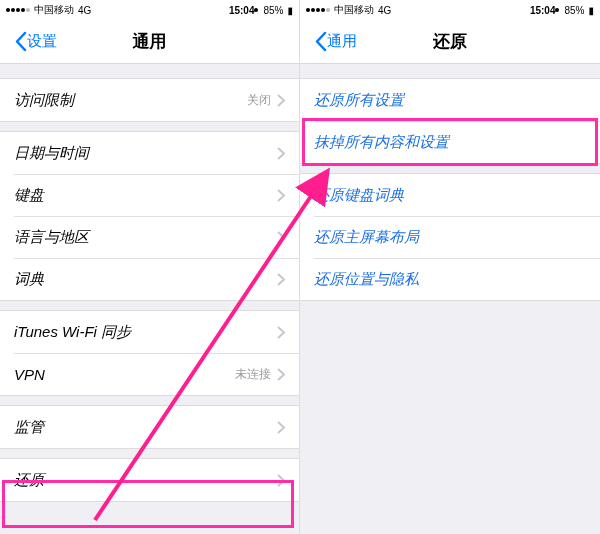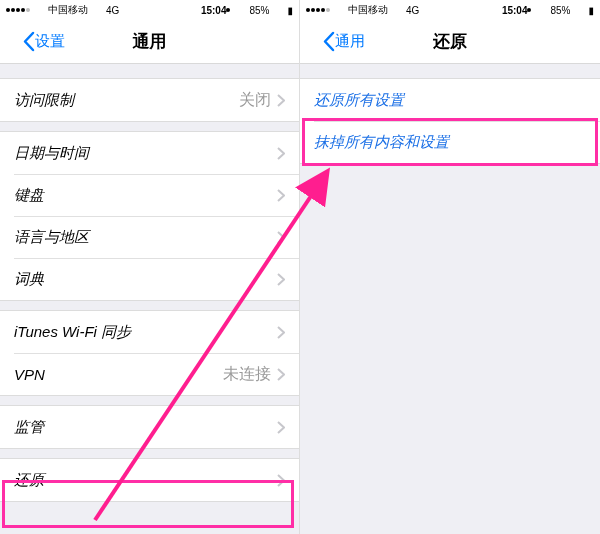--- a/index.html
+++ b/index.html
@@ -3,42 +3,42 @@
 <meta charset="utf-8">
 <style>
   * { margin: 0; padding: 0; box-sizing: border-box; }
   html, body { width: 600px; height: 534px; font-family: -apple-system, "Helvetica Neue", Arial, sans-serif; background: #f5f5f5; overflow: hidden; }
   .screens { display: flex; width: 600px; height: 534px; position: relative; }
   .screen { width: 300px; height: 534px; background: #efeff4; display: flex; flex-direction: column; overflow: hidden; }
   .screen.left { border-right: 1px solid #ddd; }
 
   
   .status-bar { height: 20px; background: #fff; display: flex; align-items: center; justify-content: space-between; font-size: 10px; padding: 0 6px; color: #000; }
-  .status-left, .status-right { display: flex; align-items: center; gap: 18px; }
+  .status-left, .status-right { display: flex; align-items: center; gap: 4px; }
   .status-center { font-weight: 600; flex: 1; text-align: right; }
   .dots { display: inline-flex; gap: 1px; }
   .dots span { width: 4px; height: 4px; border-radius: 50%; background: #000; display: inline-block; }
   .dots span.off { background: #bbb; }
   .bat { width: 4px; height: 4px; border-radius: 50%; background: #000; display: inline-block; margin-right: 1px; }
 
   
   .nav-bar { height: 44px; background: #fff; border-bottom: 1px solid #d9d9d9; display: flex; align-items: center; position: relative; }
-  .nav-back { display: flex; align-items: center; color: #007aff; font-size: 15px; padding-left: 22px; cursor: pointer; }
+  .nav-back { display: flex; align-items: center; color: #007aff; font-size: 15px; padding-left: 14px; cursor: pointer; }
   .nav-back svg { width: 13px; height: 21px; }
   .nav-title { position: absolute; left: 0; right: 0; text-align: center; font-size: 17px; font-weight: 600; color: #000; pointer-events: none; }
 
   
   .content { flex: 1; overflow: hidden; background: #efeff4; }
   .group { margin-top: 9px; background: #fff; border-top: 1px solid #dcdcdc; border-bottom: 1px solid #dcdcdc; }
   .group.first-top { margin-top: 14px; }
   .row { height: 42px; display: flex; align-items: center; padding: 0 14px; position: relative; cursor: pointer; }
   .row + .row::before { content: ""; position: absolute; top: 0; left: 14px; right: 0; height: 1px; background: #e0e0e0; }
   .row-label { flex: 1; font-size: 15px; color: #000; font-style: italic; }
   .row-label.link { color: #1a6fe6; }
-  .row-value { font-size: 16px; color: #9a9a9a; margin-right: 6px; }
+  .row-value { font-size: 12px; color: #9a9a9a; margin-right: 6px; }
   .chevron { color: #c7c7cc; }
   .chevron svg { width: 8px; height: 13px; display: block; }
 
   
   .hl { position: absolute; border: 3px solid #ff2ea6; pointer-events: none; }
 
   
   .arrow-svg { position: absolute; left: 0; top: 0; width: 600px; height: 534px; pointer-events: none; }
 </style>
 </head>
@@ -204,20 +204,31 @@
       <div class="group first-top">
         <div class="row">
           <span class="row-label link">还原所有设置</span>
         </div>
         <div class="row">
           <span class="row-label link">抹掉所有内容和设置</span>
         </div>
       </div>
 
 
+      <div class="group">
+        <div class="row">
+          <span class="row-label link">还原键盘词典</span>
+        </div>
+        <div class="row">
+          <span class="row-label link">还原主屏幕布局</span>
+        </div>
+        <div class="row">
+          <span class="row-label link">还原位置与隐私</span>
+        </div>
+      </div>
     </div>
   </div>
 
   <div class="hl" style="left:2px; top:480px; width:292px; height:48px;"></div>
   <div class="hl" style="left:302px; top:118px; width:296px; height:48px;"></div>
 
   <svg class="arrow-svg">
     <defs>
       <marker id="ah" viewBox="0 0 12 12" refX="9" refY="6" markerWidth="9" markerHeight="9" orient="auto">
         <path d="M0,0 L12,6 L0,12 Z" fill="#ff1e8f"></path>

